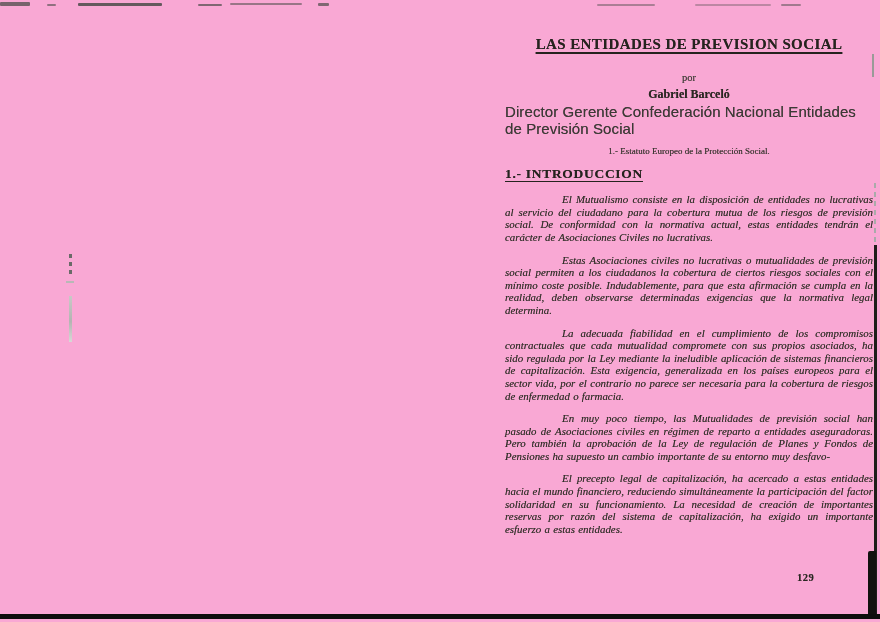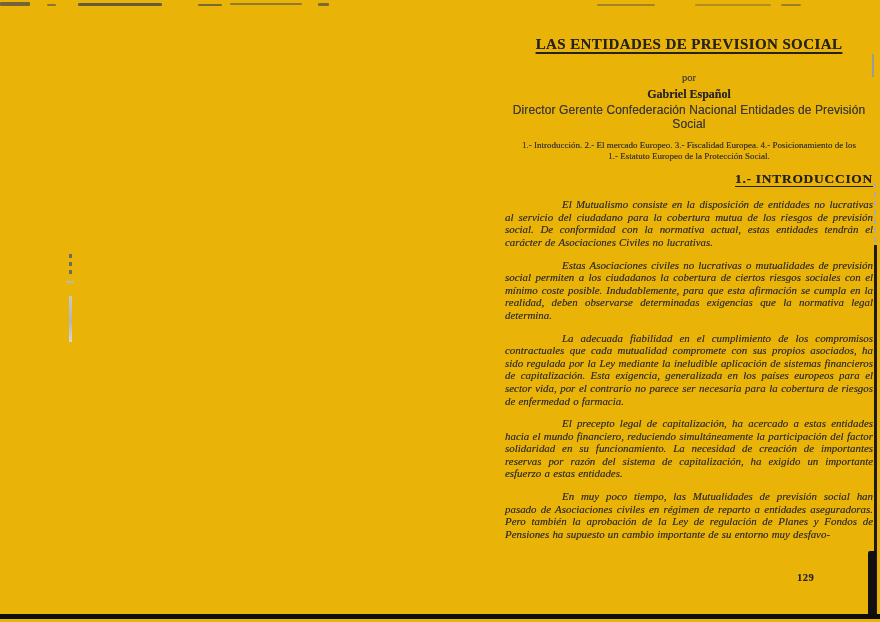--- a/index.html
+++ b/index.html
@@ -4,21 +4,21 @@
 <style>
   html, body {
     margin: 0;
     padding: 0;
     background: #ffffff;
   }
   .scan {
     position: relative;
     width: 880px;
     height: 622px;
-    background: #eab308;
+    background: #f9a8d4;
     overflow: hidden;
     font-family: "Liberation Serif", "DejaVu Serif", serif;
     color: #2f2c27;
   }
   
   .artifact { position: absolute; pointer-events: none; }
   .seg { background: #4c4c4a; border-radius: 1px; filter: blur(0.4px); }
   .seg-a { left: 0;   top: 2px; width: 30px; height: 4px; opacity: .75; }
   .seg-b { left: 47px; top: 4px; width: 9px;  height: 2px; opacity: .6; }
   .seg-c { left: 78px; top: 3px; width: 84px; height: 3px; opacity: .85; }
@@ -79,36 +79,36 @@
   }
   .author {
     margin-top: 4px;
     text-align: center;
     font-size: 12px;
     font-weight: bold;
     color: #2a2722;
   }
   .role {
     margin-top: 1px;
-    text-align: center;
+    text-align: left;
     font-family: "Liberation Sans", "DejaVu Sans", sans-serif;
-    font-size: 12px;
+    font-size: 15px;
     letter-spacing: 0.1px;
     color: #3c3a36;
   }
   .toc {
     margin-top: 9px;
     text-align: center;
     font-size: 9px;
     line-height: 11px;
     color: #38352f;
   }
   .heading {
     margin-top: 9px;
-    text-align: right;
+    text-align: left;
     font-size: 13.5px;
     font-weight: bold;
     letter-spacing: 0.7px;
     color: #26231f;
   }
   .heading span {
     text-decoration: underline;
     text-decoration-thickness: 1.4px;
     text-underline-offset: 2.5px;
   }
@@ -160,38 +160,37 @@
   <div class="artifact left-faint-line"></div>
 
   <div class="content">
 
     <h1 class="title">
       <span>LAS ENTIDADES DE PREVISION SOCIAL</span><br>
     </h1>
 
     <div class="byline">por</div>
 
-    <div class="author">Gabriel Español</div>
+    <div class="author">Gabriel Barceló</div>
 
     <div class="role">Director Gerente Confederación Nacional Entidades de Previsión Social</div>
 
     <div class="toc">
-      <div>1.- Introducción. 2.- El mercado Europeo. 3.- Fiscalidad Europea. 4.- Posicionamiento de los</div>
       <div>1.- Estatuto Europeo de la Protección Social.</div>
     </div>
 
     <h2 class="heading">
       <span>1.- INTRODUCCION</span>
     </h2>
 
     <div class="body-text">
       <p>El Mutualismo consiste en la disposición de entidades no lucrativas al servicio del ciudadano para la cobertura mutua de los riesgos de previsión social. De conformidad con la normativa actual, estas entidades tendrán el carácter de Asociaciones Civiles no lucrativas.</p>
       <p>Estas Asociaciones civiles no lucrativas o mutualidades de previsión social permiten a los ciudadanos la cobertura de ciertos riesgos sociales con el mínimo coste posible. Indudablemente, para que esta afirmación se cumpla en la realidad, deben observarse determinadas exigencias que la normativa legal determina.</p>
       <p>La adecuada fiabilidad en el cumplimiento de los compromisos contractuales que cada mutualidad compromete con sus propios asociados, ha sido regulada por la Ley mediante la ineludible aplicación de sistemas financieros de capitalización. Esta exigencia, generalizada en los países europeos para el sector vida, por el contrario no parece ser necesaria para la cobertura de riesgos de enfermedad o farmacia.</p>
+      <p>En muy poco tiempo, las Mutualidades de previsión social han pasado de Asociaciones civiles en régimen de reparto a entidades aseguradoras. Pero también la aprobación de la Ley de regulación de Planes y Fondos de Pensiones ha supuesto un cambio importante de su entorno muy desfavo-</p>
       <p>El precepto legal de capitalización, ha acercado a estas entidades hacia el mundo financiero, reduciendo simultáneamente la participación del factor solidaridad en su funcionamiento. La necesidad de creación de importantes reservas por razón del sistema de capitalización, ha exigido un importante esfuerzo a estas entidades.</p>
-      <p>En muy poco tiempo, las Mutualidades de previsión social han pasado de Asociaciones civiles en régimen de reparto a entidades aseguradoras. Pero también la aprobación de la Ley de regulación de Planes y Fondos de Pensiones ha supuesto un cambio importante de su entorno muy desfavo-</p>
     </div>
 
   </div>
 
   <div class="page-number">129</div>
 
 </div>
 
 </body></html>

